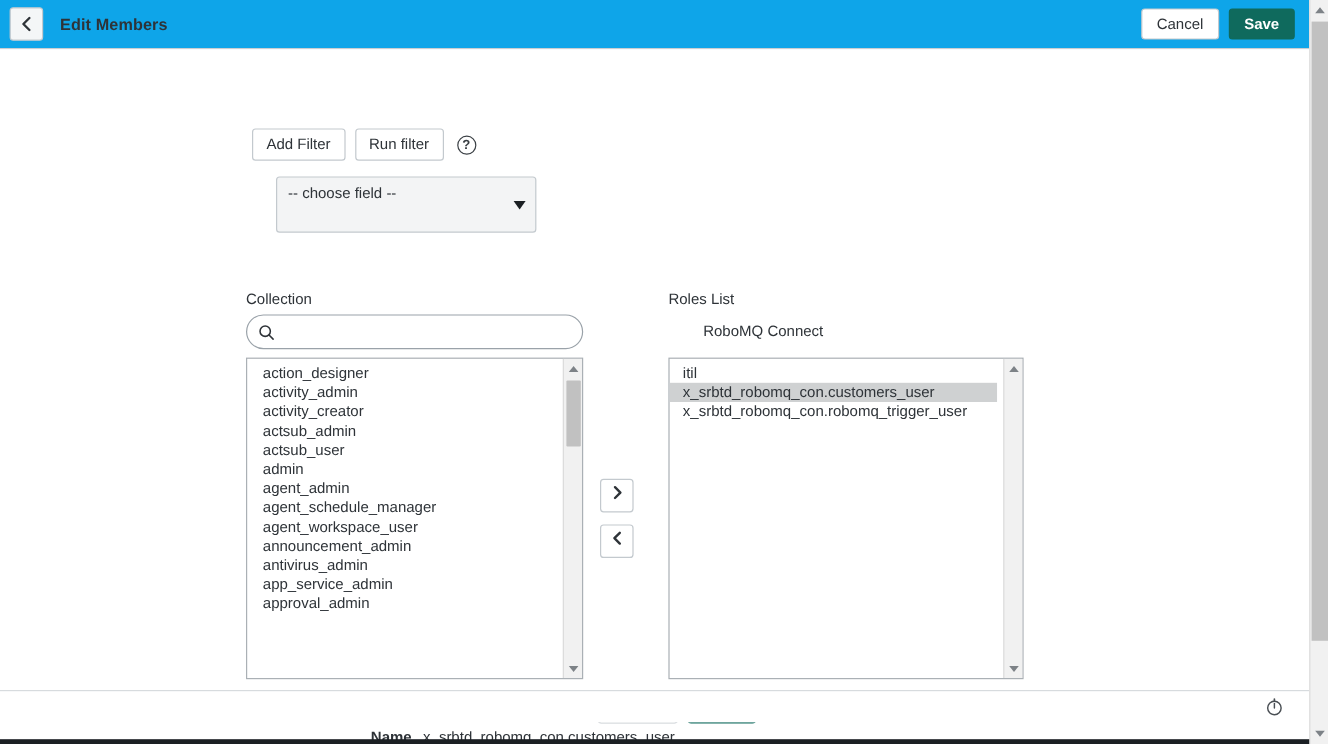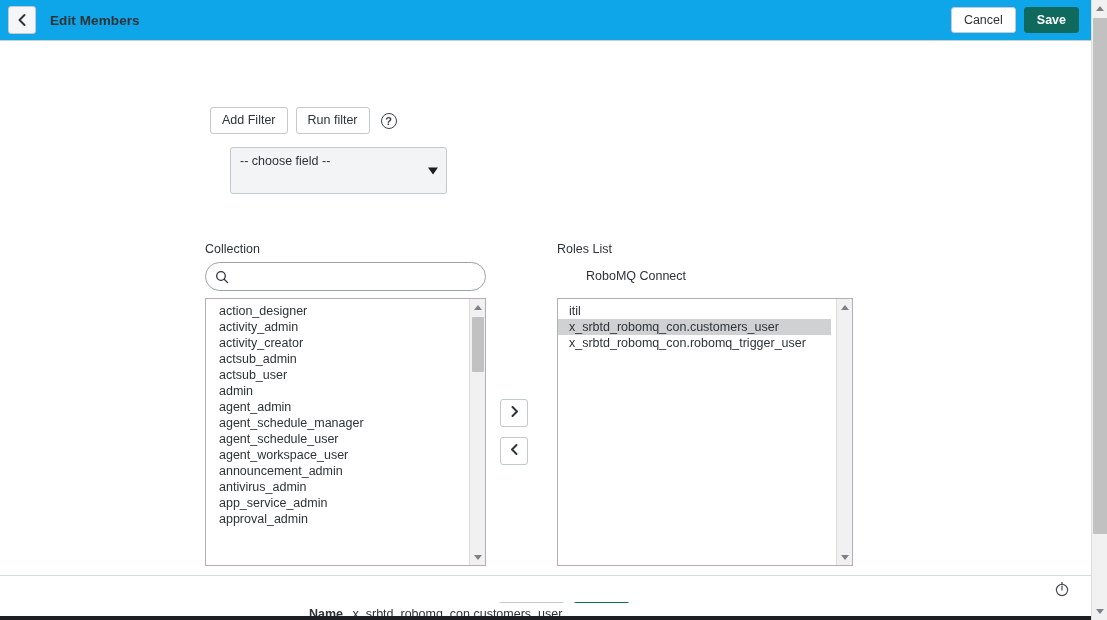--- a/index.html
+++ b/index.html
@@ -332,21 +332,20 @@
     <div class="listbox" id="collection-list">
       <div class="list-inner" id="collection-items">
           <div class="list-item">action_designer</div>
           <div class="list-item">activity_admin</div>
           <div class="list-item">activity_creator</div>
           <div class="list-item">actsub_admin</div>
           <div class="list-item">actsub_user</div>
           <div class="list-item">admin</div>
           <div class="list-item">agent_admin</div>
           <div class="list-item">agent_schedule_manager</div>
-          <div class="list-item">agent_schedule_user</div>
           <div class="list-item">agent_workspace_user</div>
           <div class="list-item">announcement_admin</div>
           <div class="list-item">antivirus_admin</div>
           <div class="list-item">app_service_admin</div>
           <div class="list-item">approval_admin</div>
         </div>
       <div class="sbar">
         <div class="arrow up">
             <span class="tri-up"></span>
           </div>

